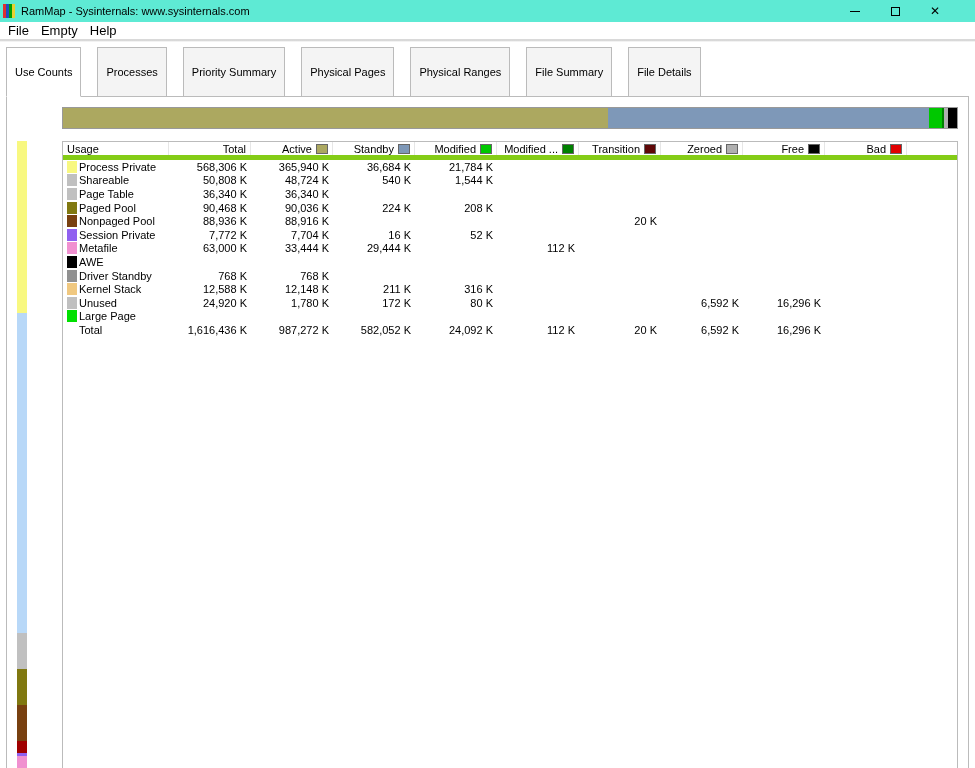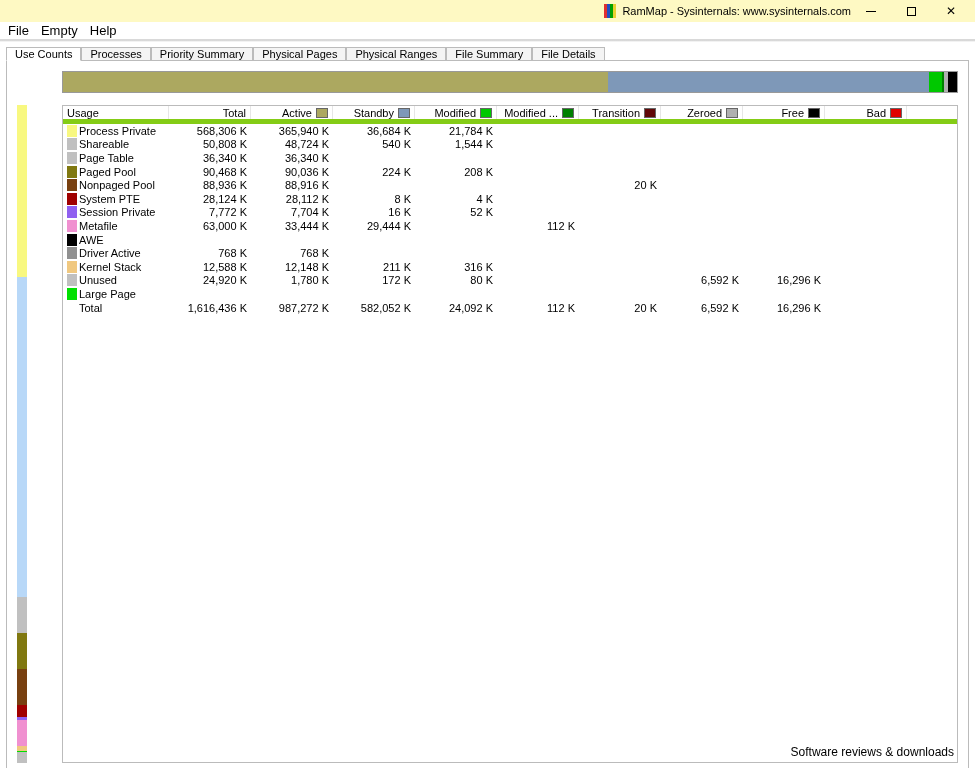--- a/index.html
+++ b/index.html
@@ -1,35 +1,35 @@
 <!DOCTYPE html>
 <html><head>
 <meta charset="utf-8">
 <style>
   * { box-sizing: border-box; margin: 0; padding: 0; }
   body { font-family: "Segoe UI", Tahoma, Arial, sans-serif; font-size: 11px; background: #fff; width: 975px; height: 768px; overflow: hidden; position: relative; }
 
   
-  .titlebar { display: flex; align-items: center; justify-content: flex-end; height: 22px; padding: 0 4px 0 3px; background: #fef9c3; }
+  .titlebar { display: flex; align-items: center; justify-content: space-between; height: 22px; padding: 0 20px 0 3px; background: #5eead4; }
   .title-left { display: flex; align-items: center; gap: 4px; }
   .app-icon { width: 14px; height: 14px; display: inline-flex; }
   .app-icon span { width: 3px; height: 14px; display: inline-block; }
   .title-text { font-size: 11px; color: #000; }
   .win-controls { display: flex; }
   .win-btn { width: 40px; height: 20px; display: flex; align-items: center; justify-content: center; font-size: 12px; color: #000; }
 
   
   .menubar { display: flex; gap: 0; padding: 0 2px; border-bottom: 1px solid #d9d9d9; height: 18px; align-items: center; }
   .menu-item { padding: 1px 6px; font-size: 13px; cursor: default; }
 
   .separator { height: 2px; background: linear-gradient(#ccc,#fff); }
 
   
   .tabstrip { display: flex; margin: 4px 0 0 6px; font-size: 11px; }
-  .tab { padding: 0 8px; border: 1px solid #bbb; border-bottom: none; background: #f4f4f4; margin-right: 0; position: relative; top: 1px; cursor: default; }
+  .tab { padding: 18px 8px; border: 1px solid #bbb; border-bottom: none; background: #f4f4f4; margin-right: 16px; position: relative; top: 1px; cursor: default; }
   .tab.active { background: #fff; border-bottom: 1px solid #fff; z-index: 2; }
 
   
   .panel { margin: 0 6px 6px 6px; border: 1px solid #bbb; height: 714px; position: relative; background: #fff; }
 
   
   .hbar { position: absolute; top: 10px; left: 55px; right: 10px; height: 22px; display: flex; border: 1px solid #999; }
   .hbar div { height: 100%; }
 
   
@@ -234,35 +234,20 @@
           <div class="td c3"></div>
           <div class="td c4"></div>
           <div class="td c5"></div>
           <div class="td c6">20 K</div>
           <div class="td c7"></div>
           <div class="td c8"></div>
           <div class="td c9"></div>
         </div>
         <div class="tr">
           <div class="td usage c0">
-            <span class="rowcolor" style="background: rgb(160, 0, 0);"></span>
-            <span>System PTE</span>
-          </div>
-          <div class="td c1">28,124 K</div>
-          <div class="td c2">28,112 K</div>
-          <div class="td c3">8 K</div>
-          <div class="td c4">4 K</div>
-          <div class="td c5"></div>
-          <div class="td c6"></div>
-          <div class="td c7"></div>
-          <div class="td c8"></div>
-          <div class="td c9"></div>
-        </div>
-        <div class="tr">
-          <div class="td usage c0">
             <span class="rowcolor" style="background: rgb(144, 96, 240);"></span>
             <span>Session Private</span>
           </div>
           <div class="td c1">7,772 K</div>
           <div class="td c2">7,704 K</div>
           <div class="td c3">16 K</div>
           <div class="td c4">52 K</div>
           <div class="td c5"></div>
           <div class="td c6"></div>
           <div class="td c7"></div>
@@ -295,21 +280,21 @@
           <div class="td c4"></div>
           <div class="td c5"></div>
           <div class="td c6"></div>
           <div class="td c7"></div>
           <div class="td c8"></div>
           <div class="td c9"></div>
         </div>
         <div class="tr">
           <div class="td usage c0">
             <span class="rowcolor" style="background: rgb(144, 144, 144);"></span>
-            <span>Driver Active</span>
+            <span>Driver Standby</span>
           </div>
           <div class="td c1">768 K</div>
           <div class="td c2">768 K</div>
           <div class="td c3"></div>
           <div class="td c4"></div>
           <div class="td c5"></div>
           <div class="td c6"></div>
           <div class="td c7"></div>
           <div class="td c8"></div>
           <div class="td c9"></div>

